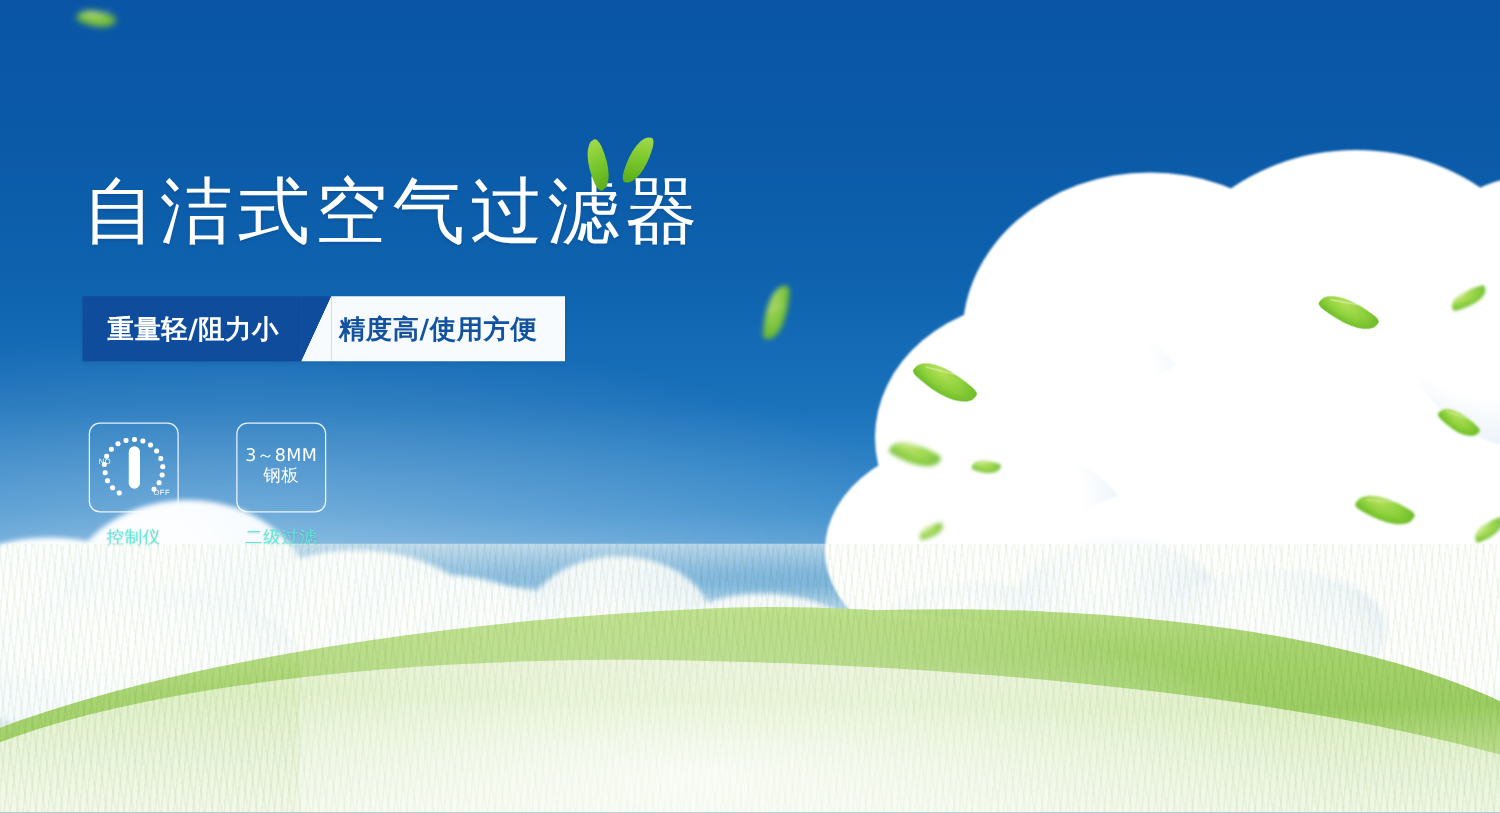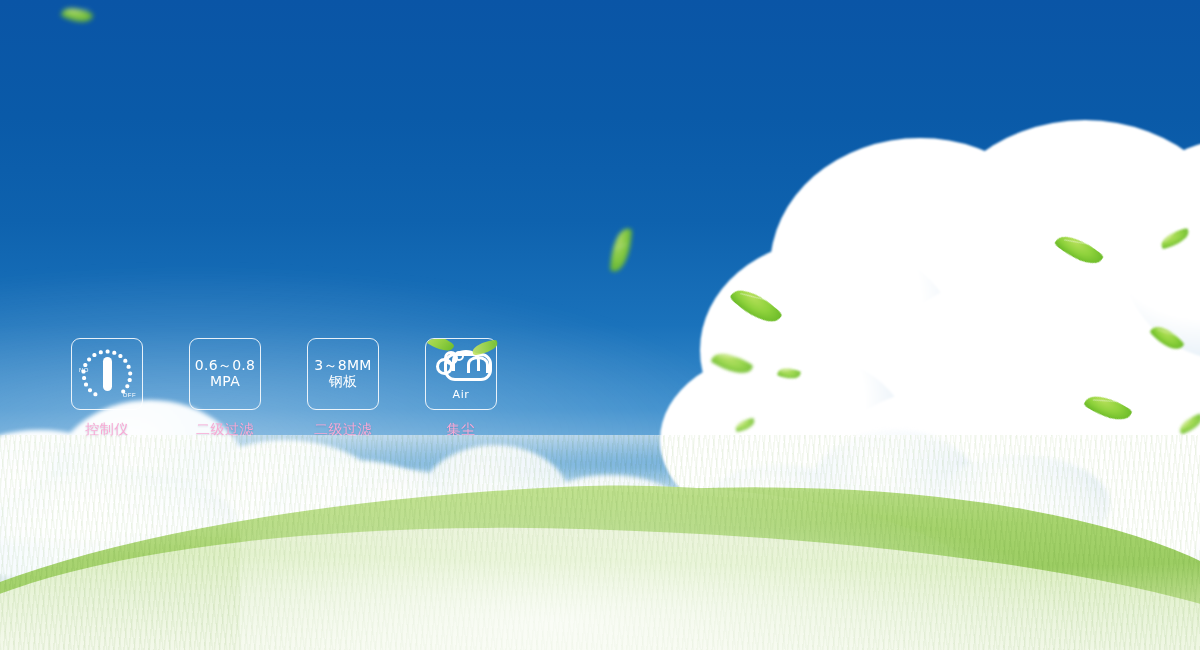--- a/index.html
+++ b/index.html
@@ -226,21 +226,21 @@
     color:#ffffff;
     position:relative;
     overflow:hidden;
   }
   .ftext{
     font-size:14px;line-height:1.12;font-weight:400;
     color:#fff;letter-spacing:.3px;
     font-family:"DejaVu Sans","Liberation Sans",sans-serif;
   }
   .flabel{
-    margin-top:11px;font-size:14px;color:#f9a8d4;
+    margin-top:11px;font-size:14px;color:#5eead4;
     letter-spacing:.5px;white-space:nowrap;
     font-family:"DejaVu Sans","Liberation Sans",sans-serif;
     text-shadow:0 1px 2px rgba(0,40,90,.2);
   }
 
   
   .gauge{position:relative;width:54px;height:54px;}
   .gauge .dot{
     position:absolute;width:3.2px;height:3.2px;border-radius:50%;background:#fff;
     left:50%;top:50%;margin:-1.6px 0 0 -1.6px;
@@ -342,21 +342,33 @@
   <div class="leaf" style="left:730px;top:295px;width:52px;height:22px;transform:rotate(40deg);filter:blur(.6px);"></div>
   <div class="leaf" style="left:712px;top:355px;width:40px;height:17px;transform:rotate(28deg);filter:blur(1.6px);opacity:.9;"></div>
   <div class="leaf" style="left:778px;top:368px;width:22px;height:11px;transform:rotate(18deg);filter:blur(1.2px);opacity:.9;"></div>
   <div class="leaf" style="left:735px;top:420px;width:20px;height:10px;transform:rotate(-14deg);filter:blur(1.8px);opacity:.85;"></div>
   <div class="leaf" style="left:1055px;top:240px;width:48px;height:20px;transform:rotate(36deg);filter:blur(.5px);"></div>
   <div class="leaf" style="left:1160px;top:232px;width:30px;height:13px;transform:rotate(-18deg);filter:blur(1.1px);opacity:.95;"></div>
   <div class="leaf" style="left:1150px;top:330px;width:34px;height:16px;transform:rotate(44deg);filter:blur(.8px);"></div>
   <div class="leaf" style="left:1085px;top:398px;width:46px;height:20px;transform:rotate(30deg);filter:blur(.7px);"></div>
   <div class="leaf" style="left:1178px;top:418px;width:26px;height:12px;transform:rotate(-24deg);filter:blur(1.4px);opacity:.9;"></div>
 
-
+  <div class="headline">
+    <div class="sprout">
+      <span class="lf lf-l"></span>
+      <span class="lf lf-r"></span>
+    </div>
+    <div class="title">自洁式空气过滤器</div>
+  </div>
+
+  <div class="slogan">
+    <div class="slogan-a">重量轻/阻力小</div>
+    <div class="slogan-wedge"></div>
+    <div class="slogan-b">精度高/使用方便</div>
+  </div>
 
   <div class="features">
 
     <div class="feature">
       <div class="fbox">
         <div class="gauge">
           <span class="dot" style="transform:translate(-21.0px,10.5px)"></span>
           <span class="dot" style="transform:translate(-22.9px,4.1px)"></span>
           <span class="dot" style="transform:translate(-23.5px,-2.5px)"></span>
           <span class="dot" style="transform:translate(-21.7px,-9.0px)"></span>
@@ -375,53 +387,30 @@
           <span class="dot" style="transform:translate(-17.0px,16.2px)"></span>
           <span class="dot" style="transform:translate(-11.6px,20.3px)"></span>
           <span class="bar"></span>
           <span class="no">NO</span>
           <span class="off">OFF</span>
         </div>
       </div>
       <div class="flabel">控制仪</div>
     </div>
 
-    <div class="feature">
-      <div class="fbox">
-        <div class="ftext">0.6～0.8</div>
-        <div class="ftext">MPA</div>
-      </div>
-      <div class="flabel">二级过滤</div>
-    </div>
 
 
     <div class="feature">
       <div class="fbox">
         <div class="ftext">3～8MM</div>
         <div class="ftext">钢板</div>
       </div>
       <div class="flabel">二级过滤</div>
     </div>
 
-    <div class="feature" style="position:relative;">
-      <div class="fbox">
-        <span class="air-leaf"></span>
-        <div class="airico">
-          <span class="p1"></span>
-          <span class="p2"></span>
-          <span class="p3"></span>
-          <span class="c-bump1"></span>
-          <span class="c-bump2"></span>
-          <span class="c-main"></span>
-        </div>
-        <div class="ftext air-label">Air</div>
-      </div>
-      <div class="leaf-behind-label"></div>
-      <div class="flabel">集尘</div>
-    </div>
 
   </div>
 
   <div class="field">
     <div class="field-blend"></div>
     <div class="hill-back"></div>
     <div class="hill-mid"></div>
     <div class="hill-front"></div>
     <div class="grass-tex"></div>
     <div class="grass-light"></div>

